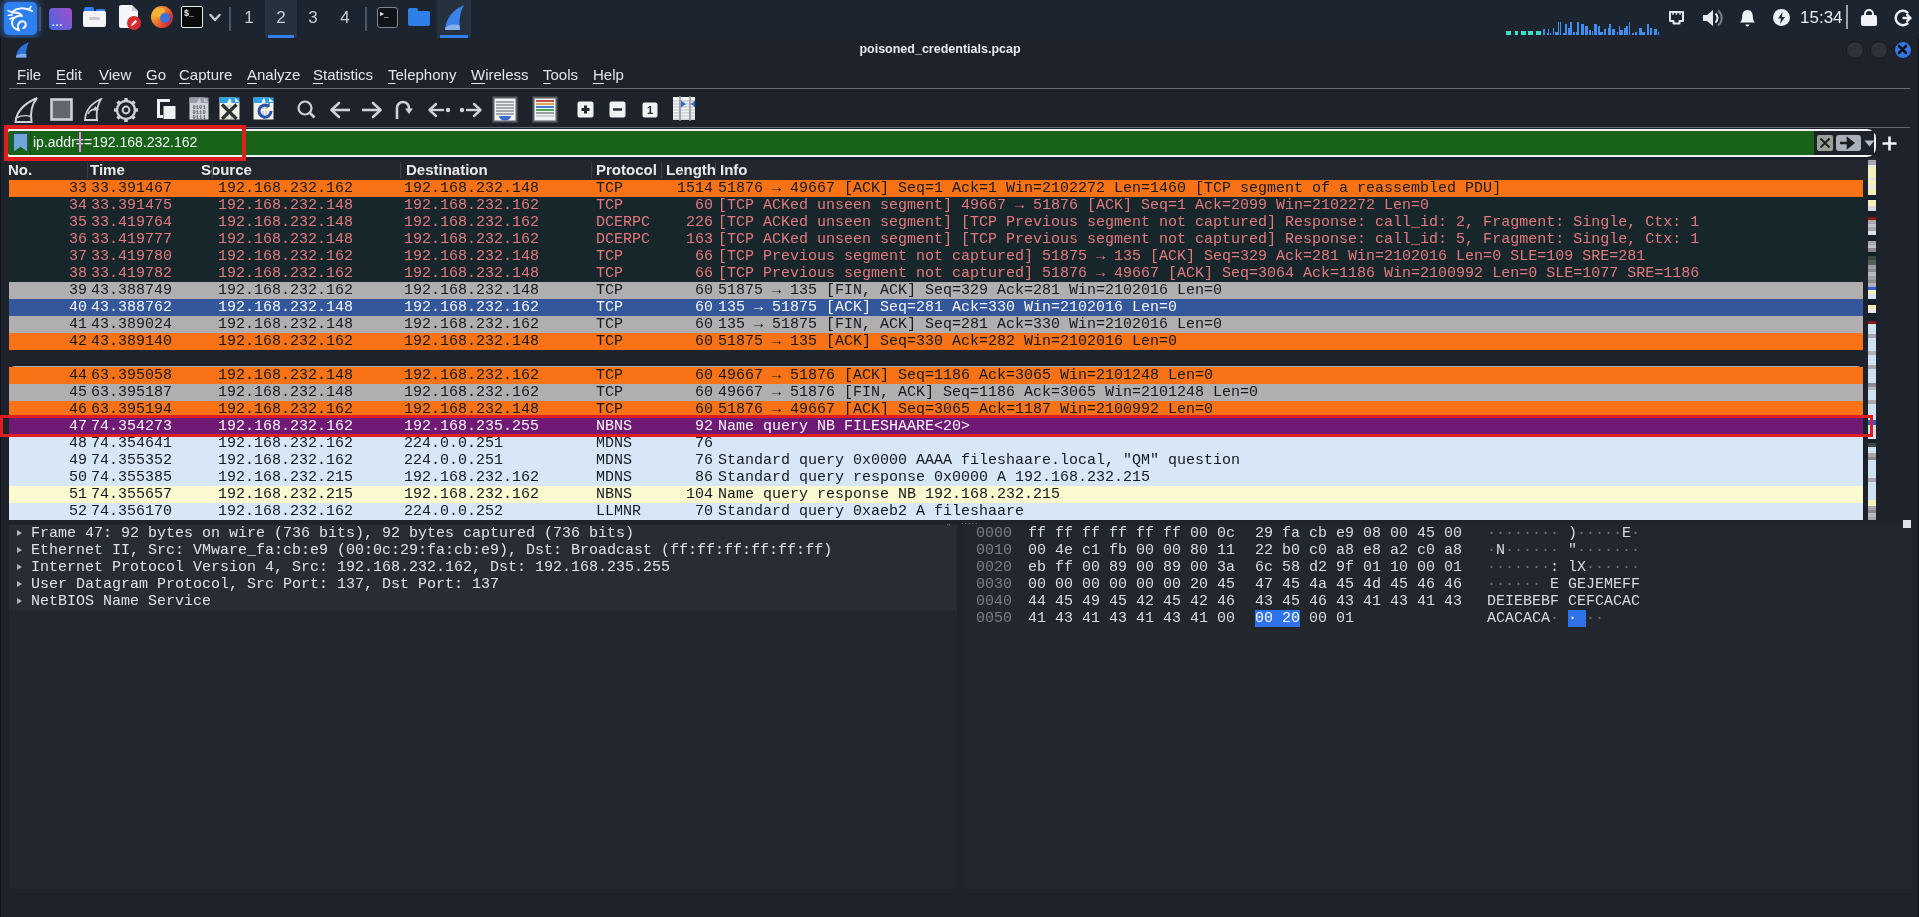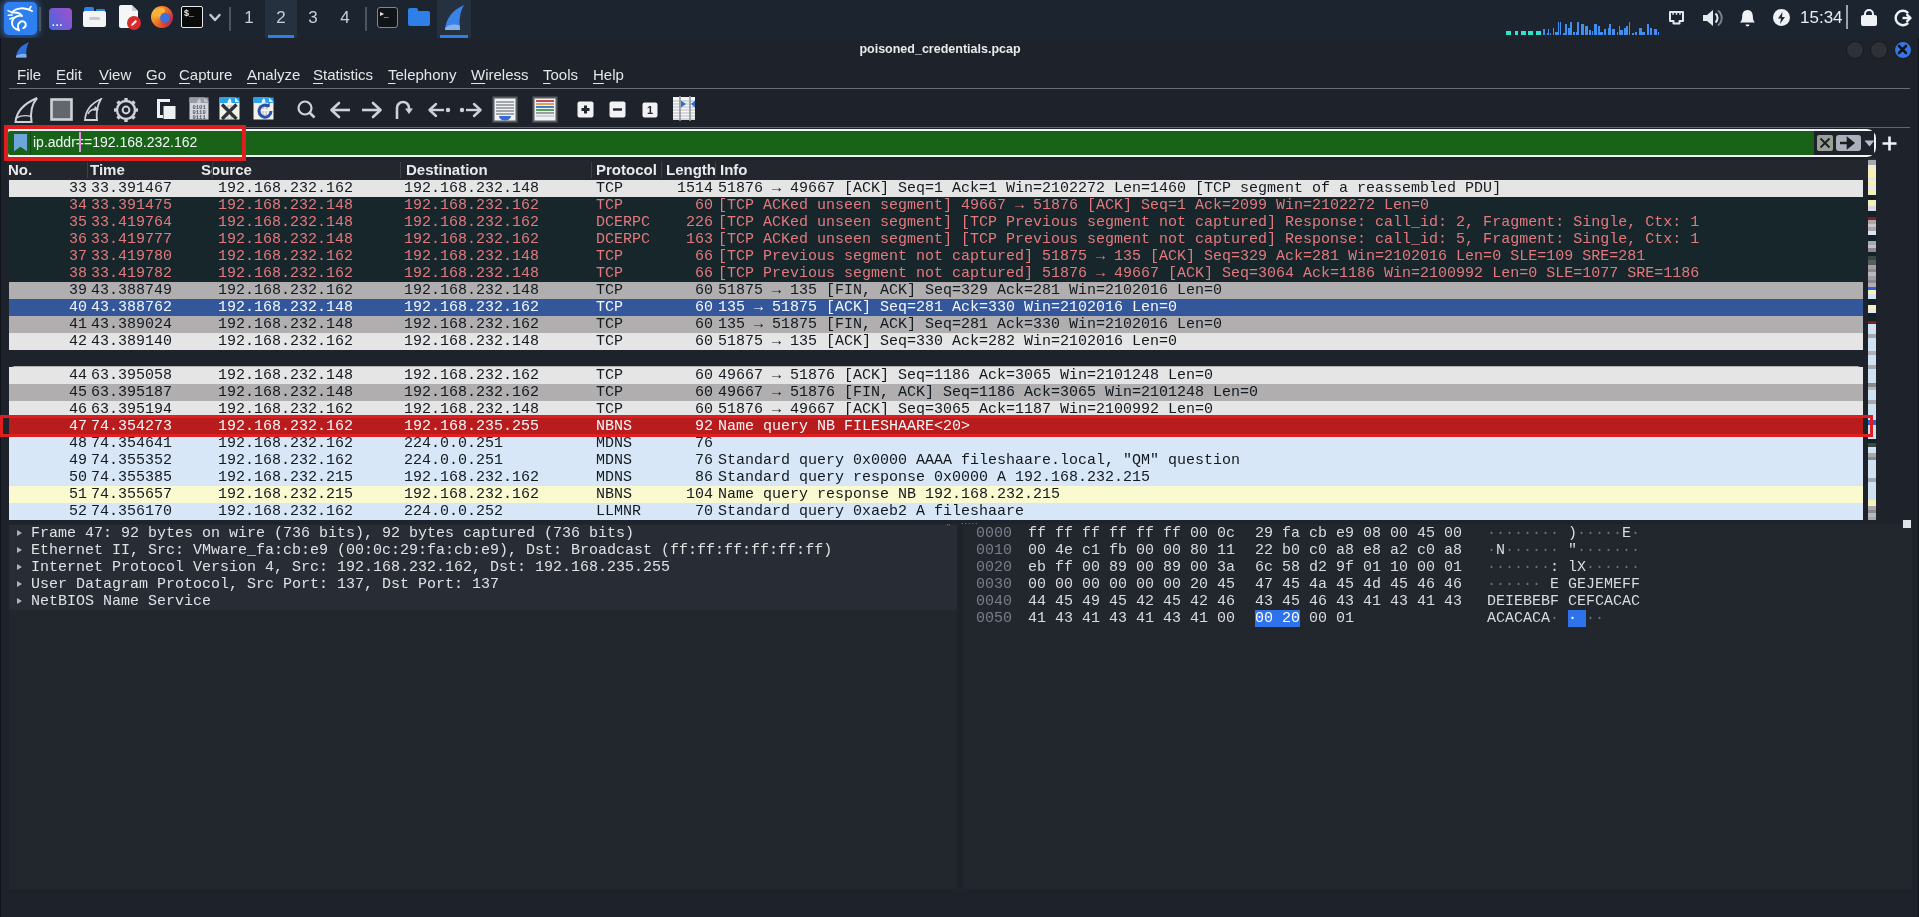--- a/index.html
+++ b/index.html
@@ -41,25 +41,25 @@
   #pktlist { position:absolute; left:8px; top:142px; width:1854px; height:340px; background:#1e222a; font-size:15px; }
   .prow { position:absolute; left:0; width:1854px; height:17px; font-family:"Liberation Mono", monospace; white-space:pre; line-height:17px; }
   .prow span { position:absolute; top:0; }
   .c-no { left:0; width:78px; text-align:right; }
   .c-ti { left:82px; }
   .c-sr { left:209px; }
   .c-ds { left:395px; }
   .c-pr { left:587px; }
   .c-le { left:612px; width:92px; text-align:right; }
   .c-in { left:709px; }
-  .r-lav { background:#e5e5e5; color:#12191f; }
+  .r-lav { background:#f97316; color:#12191f; }
   .r-dark { background:#16262b; color:#e4797d; }
   .r-gray { background:#b1aeb0; color:#12191f; }
   .r-selA { background:#34579c; color:#f5f7fa; }
-  .r-selB { background:#b91c1c; color:#f5f7fa; }
+  .r-selB { background:#701a75; color:#f5f7fa; }
   .r-blue { background:#d8e7f7; color:#12191f; }
   .r-yel { background:#fbf9cf; color:#12191f; }
 
   
   #minimap { position:absolute; left:1867px; top:120px; width:8px; height:362px; background:#262a31; }
 
   
   #details { position:absolute; left:8px; top:486px; width:948px; height:365px; background:#22262d; }
   .drow { position:absolute; left:0; width:948px; height:17px; background:#282c34; color:#dfe1e5; font-family:"Liberation Mono", monospace; font-size:15px; line-height:17px; white-space:pre; }
   .tri { position:absolute; left:8px; top:5px; width:0; height:0; border-left:5px solid #aeb2b9; border-top:3.5px solid transparent; border-bottom:3.5px solid transparent; }

